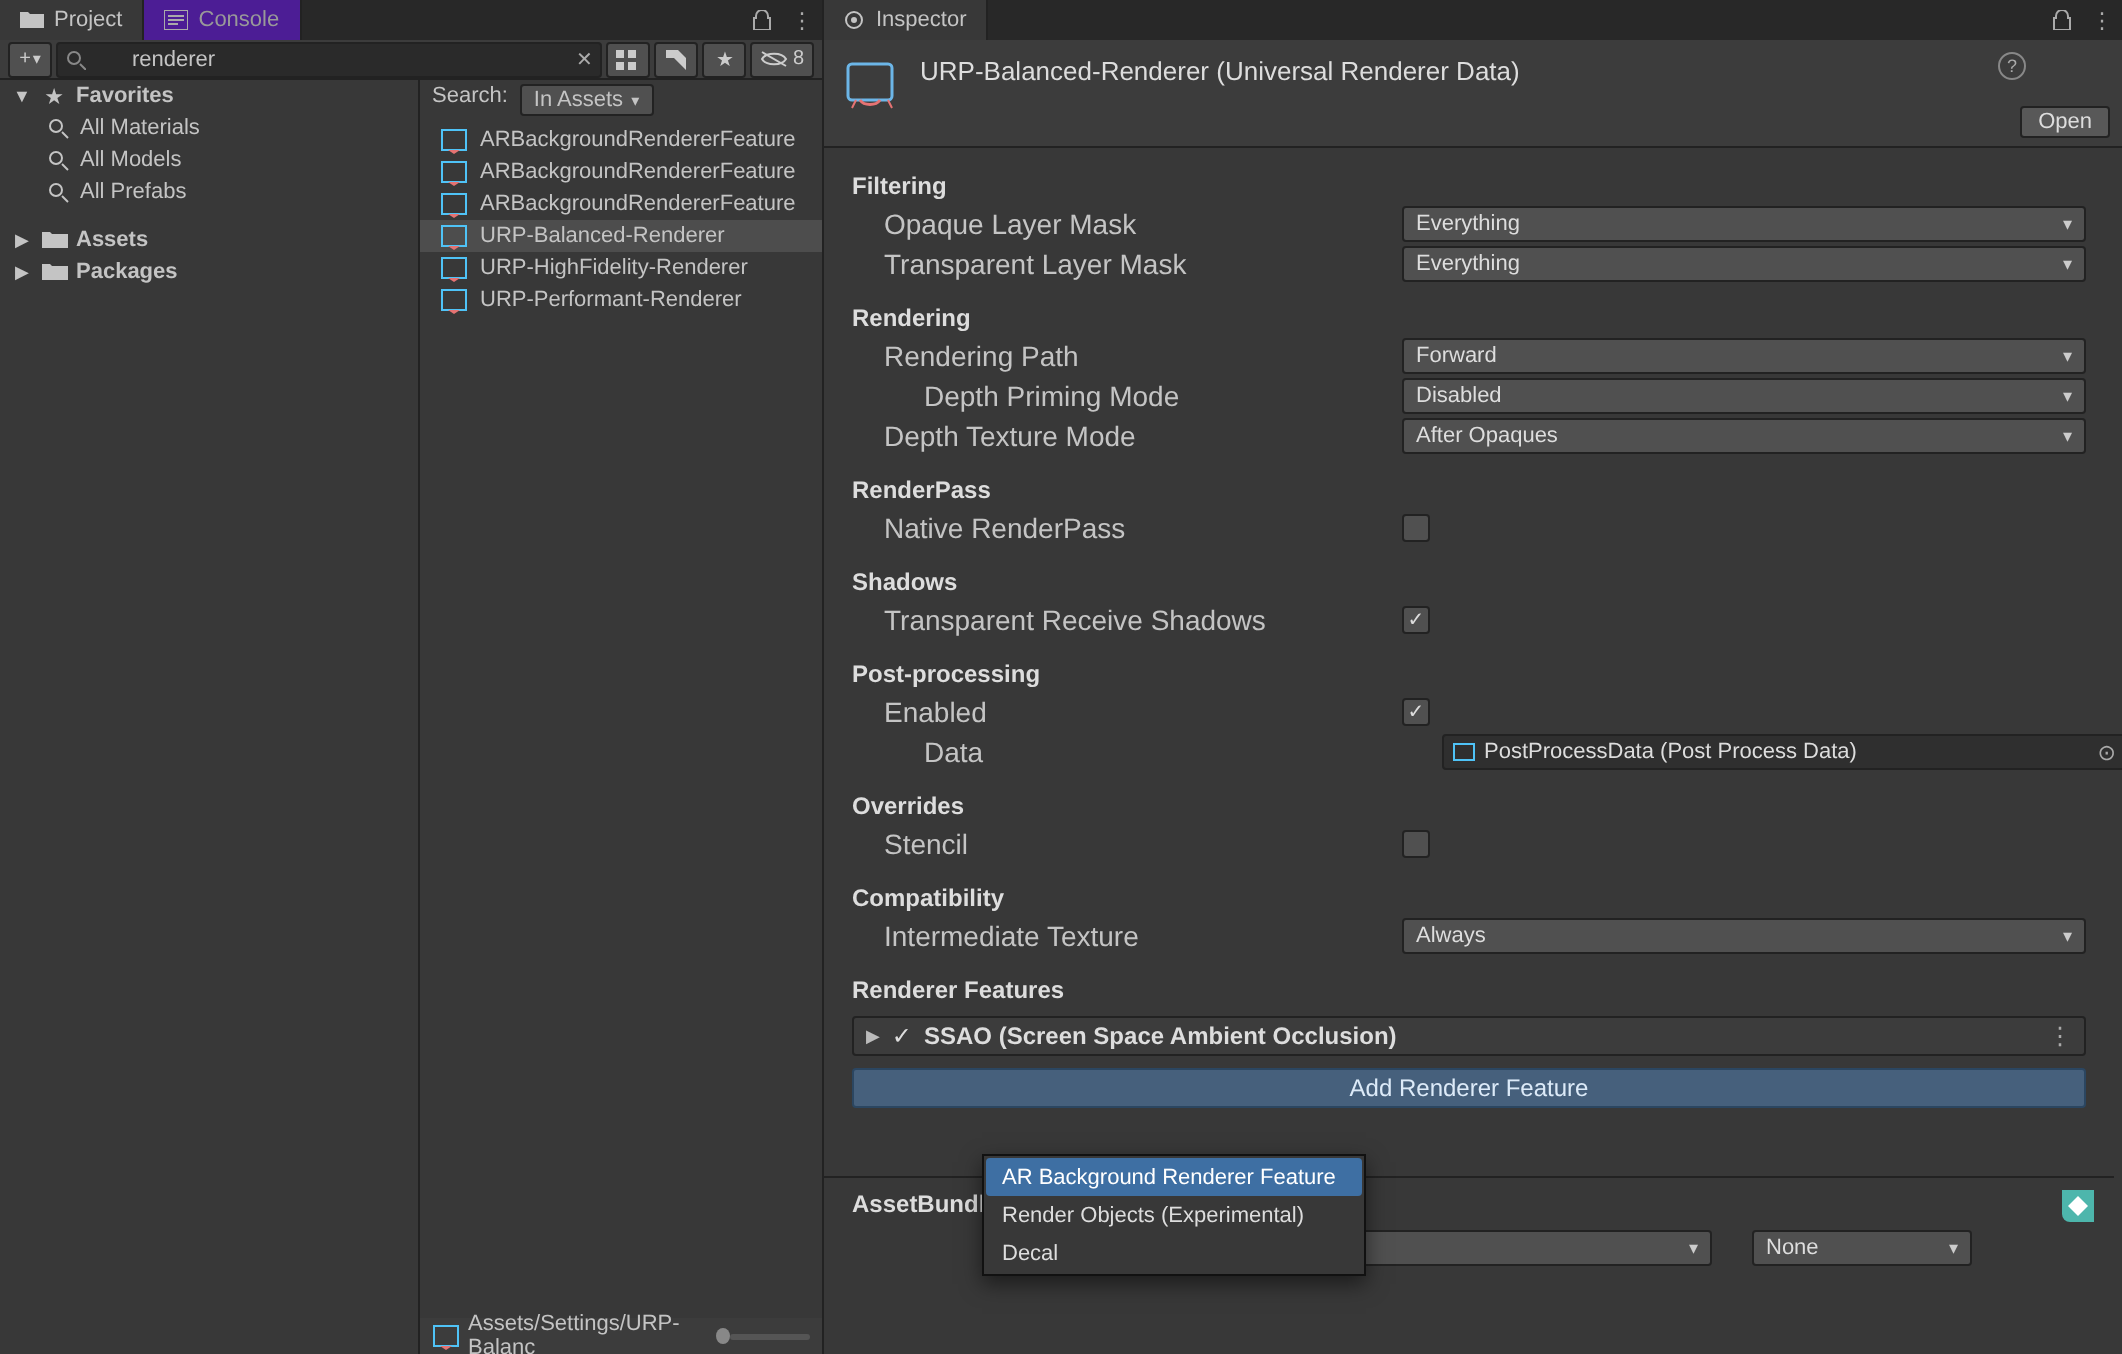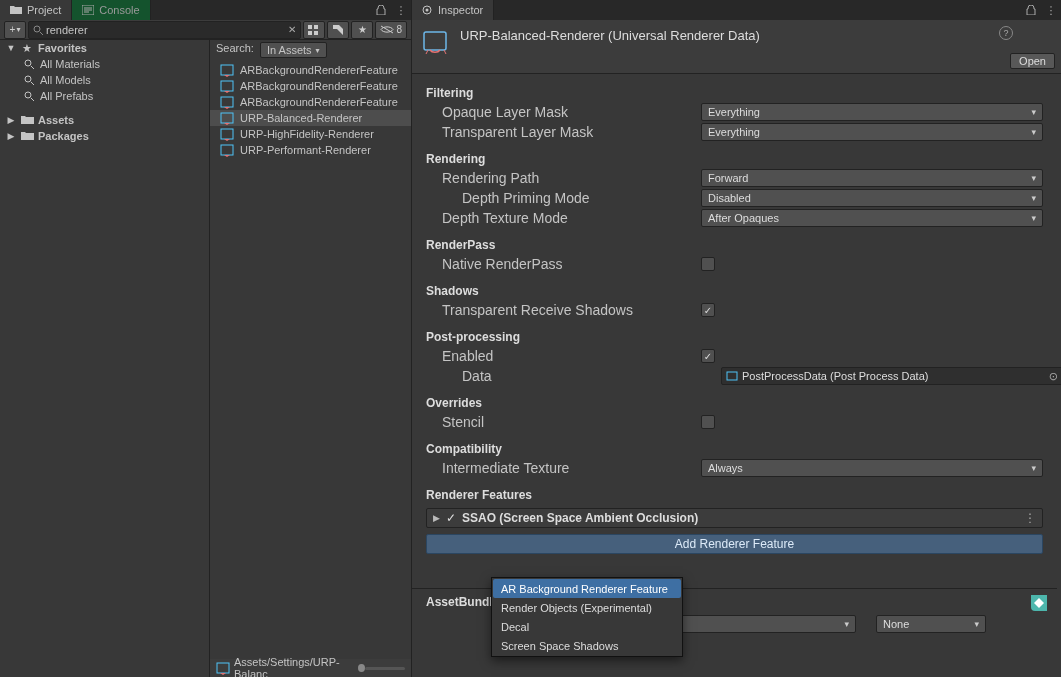--- a/index.html
+++ b/index.html
@@ -2,28 +2,28 @@
 <html><head>
 <meta charset="utf-8">
 <style>
 * { box-sizing: border-box; margin: 0; padding: 0; font-family: "Segoe UI", Arial, sans-serif; }
 body { background: #383838; color: #c4c4c4; font-size: 12px; width: 1061px; height: 677px; overflow: hidden; display: flex; }
 .panel-left { width: 412px; display: flex; flex-direction: column; border-right: 1px solid #222; }
 .panel-right { flex: 1; display: flex; flex-direction: column; }
 
 .tab-bar { height: 20px; background: #282828; display: flex; align-items: stretch; }
 .tab { background: #383838; color: #c4c4c4; padding: 2px 10px; display: flex; align-items: center; gap: 5px; font-size: 11px; border-right: 1px solid #222; cursor: pointer; }
-.tab.inactive { background: #14532d; color: #999; }
+.tab.inactive { background: #4c1d95; color: #999; }
 .tab-spacer { flex: 1; }
 .tab-icon-btn { width: 20px; display: flex; align-items: center; justify-content: center; color: #aaa; font-size: 11px; cursor: pointer; }
 
 .toolbar { height: 20px; background: #3c3c3c; display: flex; align-items: center; padding: 0 4px; gap: 2px; border-bottom: 1px solid #222; }
 .tb-btn { width: 22px; height: 18px; background: #505050; border: 1px solid #222; border-radius: 2px; display: flex; align-items: center; justify-content: center; color: #ccc; font-size: 10px; cursor: pointer; }
 .search-box { flex: 1; min-width: 0; height: 18px; background: #2a2a2a; border: 1px solid #222; border-radius: 2px; display: flex; align-items: center; padding: 0 4px; }
-.search-box input { flex: 1; background: transparent; border: none; outline: none; color: #c4c4c4; font-size: 11px; min-width: 0; }
+.search-box input { flex: 1; background: transparent; border: none; outline: none; color: #c4c4c4; font-size: 11px; min-width: 0; margin-left: 20px; }
 .search-box .magnifier { color: #888; font-size: 10px; margin-right: 3px; }
 .search-box .clear-x { color: #aaa; font-size: 10px; cursor: pointer; }
 
 .project-body { flex: 1; display: flex; min-height: 0; }
 .tree-col { width: 210px; background: #383838; overflow-y: auto; border-right: 1px solid #222; }
 .result-col { flex: 1; background: #383838; display: flex; flex-direction: column; }
 
 .tree-row { display: flex; align-items: center; height: 16px; padding-left: 6px; gap: 4px; font-size: 11px; cursor: pointer; }
 .tree-row .arrow { width: 10px; color: #c4c4c4; text-align: center; font-size: 9px; }
 .tree-row .ticon { width: 14px; display: inline-flex; justify-content: center; }
@@ -439,14 +439,13 @@
           </div>
       </div>
     </div>
   </div>
 </div>
 
 <div class="popup-menu">
   <div class="popup-item highlight">AR Background Renderer Feature</div>
   <div class="popup-item">Render Objects (Experimental)</div>
   <div class="popup-item">Decal</div>
-  <div class="popup-item">Screen Space Shadows</div>
 </div>
 
 </body></html>

